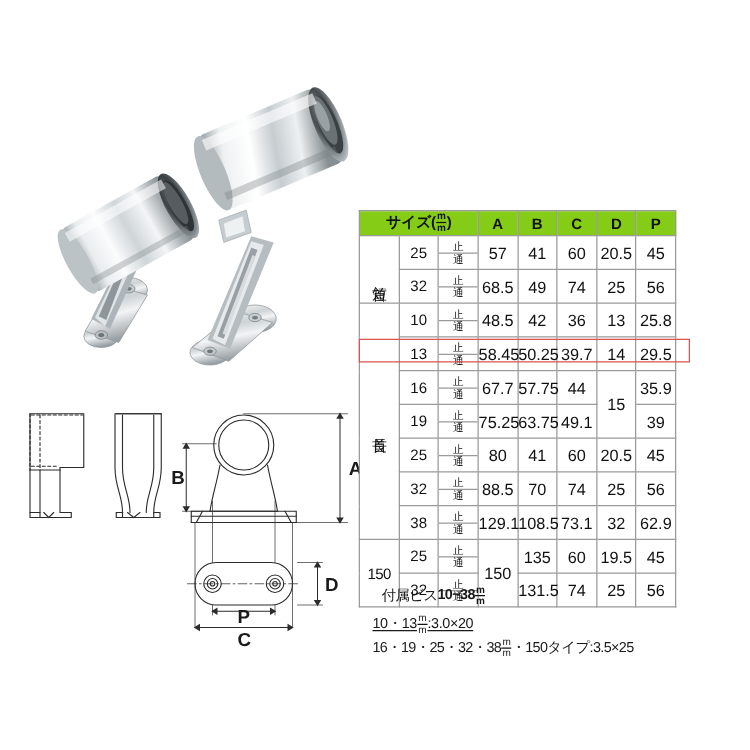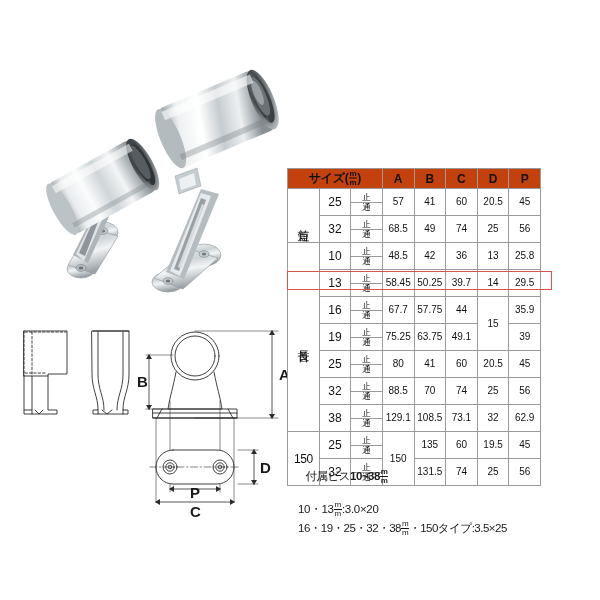--- a/index.html
+++ b/index.html
@@ -53,21 +53,21 @@
   }
   table.spec th, table.spec td {
     border: 1px solid #9a9a9a;
     text-align: center;
     vertical-align: middle;
     padding: 0;
     color: #111;
     background: #fff;
   }
   table.spec thead th {
-    background: #c2410c;
+    background: #84cc16;
     height: 19px;
     font-size: 12px;
     font-weight: bold;
     margin-top: 28px;
   }
   table.spec thead th.size-head {
     font-size: 12px;
     letter-spacing: -0.3px;
   }
   .mm-frac {
@@ -97,21 +97,21 @@
   td.tt .stack {
     display: flex;
     flex-direction: column;
     align-items: center;
     justify-content: center;
     font-size: 8.5px;
     line-height: 1.0;
   }
   td.tt .stack .up { border-bottom: 1px solid #9a9a9a; width: 100%; }
   td.tt .stack .lo { width: 100%; }
-  td.val { font-size: 10px; }
+  td.val { font-size: 13px; }
   tr.datarow { height: 26px; }
   tr.datarow td { height: 26px; }
 
   
   #highlight-box {
     position: absolute;
     left: 287px;
     top: 271px;
     width: 265px;
     height: 19px;
@@ -129,21 +129,21 @@
     font-size: 11.5px;
     line-height: 1.35;
   }
   .note-row {
     display: flex;
     align-items: baseline;
   }
   .note-lbl   { width: 62px; letter-spacing: -0.5px; text-align: right; }
   .note-mid   { width: 98px; letter-spacing: -0.5px; font-weight: bold; }
   .note-right { letter-spacing: -0.8px; }
-  .note-line  { padding-left: 10px; letter-spacing: -0.3px; margin-top: 16px; }
+  .note-line  { padding-left: 10px; letter-spacing: -0.3px; margin-top: 6px; text-decoration: underline; }
   .note-line2 { padding-left: 10px; letter-spacing: -0.5px; margin-top: 2px; }
   .sup-mm {
     display: inline-block;
     font-size: 8px;
     line-height: 1;
     vertical-align: middle;
   }
   .sup-mm .num { display:block; border-bottom: 1px solid #111; padding:0 1px; }
   .sup-mm .den { display:block; padding:0 1px; }
 </style>

